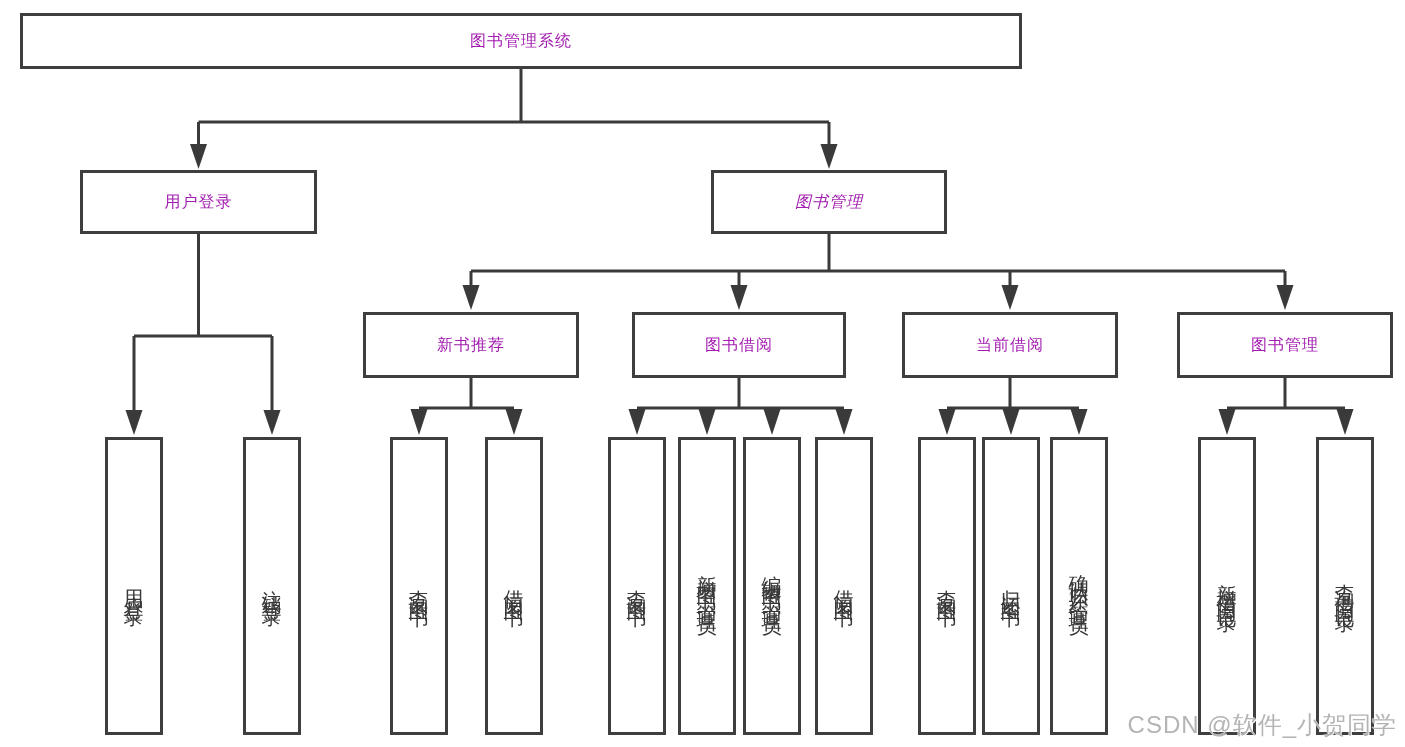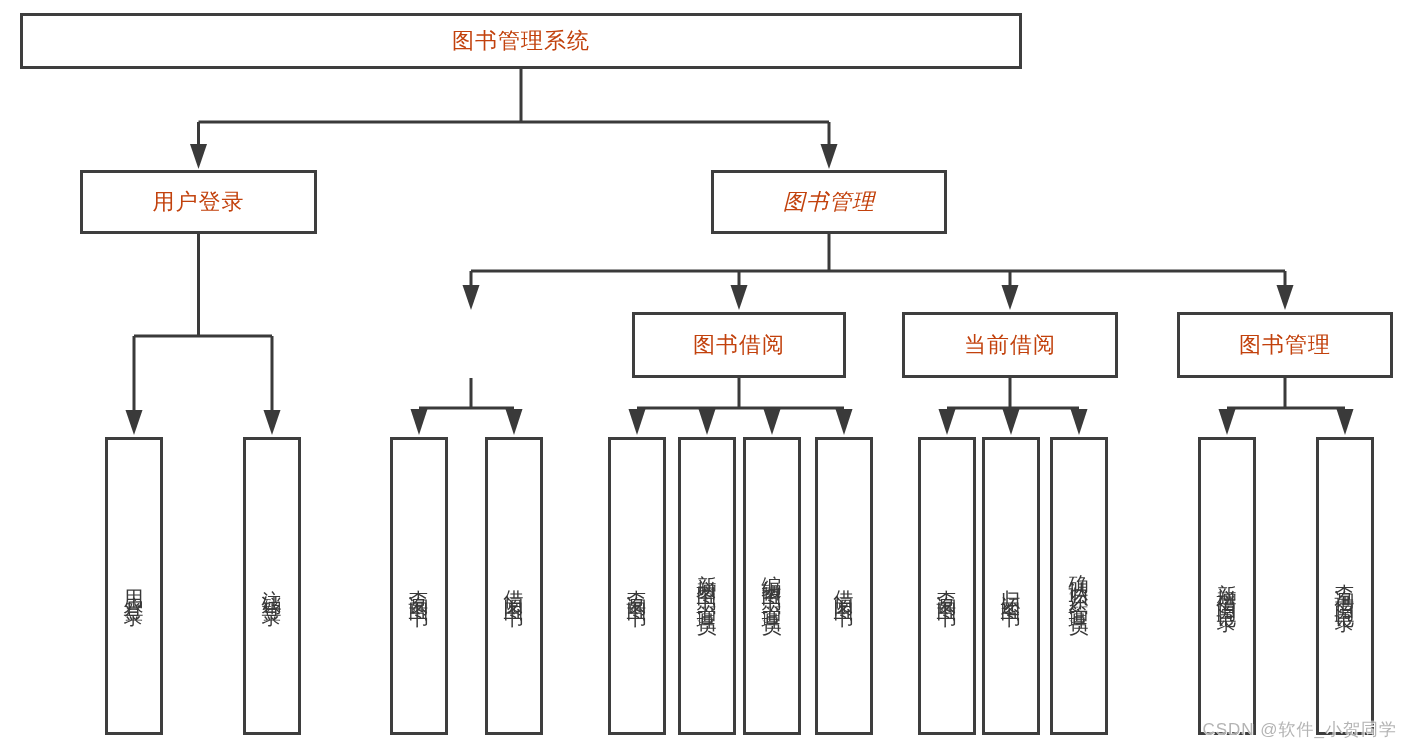--- a/index.html
+++ b/index.html
@@ -33,22 +33,22 @@
   .box {
     position: absolute;
     box-sizing: border-box;
     background: #ffffff;
     border: 3px solid #3e3e3e;
     display: flex;
     align-items: center;
     justify-content: center;
   }
   .hlabel {
-    font-size: 22px;
-    color: #c2410c;
+    font-size: 16px;
+    color: #a21caf;
     letter-spacing: 1px;
     white-space: nowrap;
   }
   .vlabel {
     writing-mode: vertical-rl;
     font-size: 20px;
     letter-spacing: 6px;
     color: #383838;
     line-height: 1.1;
     white-space: nowrap;
@@ -72,21 +72,21 @@
   .lf-7  { left: 815px; }
   .lf-8  { left: 918px; }
   .lf-9  { left: 982px; }
   .lf-10 { left: 1050px; }
   .lf-11 { left: 1198px; }
   .lf-12 { left: 1316px; }
   .watermark {
     position: absolute;
     right: 8px;
     bottom: 6px;
-    font-size: 17px;
+    font-size: 24px;
     color: #b4b4b4;
     letter-spacing: 1px;
     text-shadow: 1px 1px 0 rgba(255,255,255,0.95), -1px -1px 0 rgba(255,255,255,0.6);
     white-space: nowrap;
     z-index: 5;
   }
 </style>
 </head>
 <body>
 
@@ -146,20 +146,23 @@
     <span class="hlabel">图书管理系统</span>
   </div>
 
   <div class="box n-l1a">
     <span class="hlabel">用户登录</span>
   </div>
   <div class="box n-l1b">
     <span class="hlabel">图书管理</span>
   </div>
 
+  <div class="box n-l2a">
+    <span class="hlabel">新书推荐</span>
+  </div>
   <div class="box n-l2b">
     <span class="hlabel">图书借阅</span>
   </div>
   <div class="box n-l2c">
     <span class="hlabel">当前借阅</span>
   </div>
   <div class="box n-l2d">
     <span class="hlabel">图书管理</span>
   </div>
 

